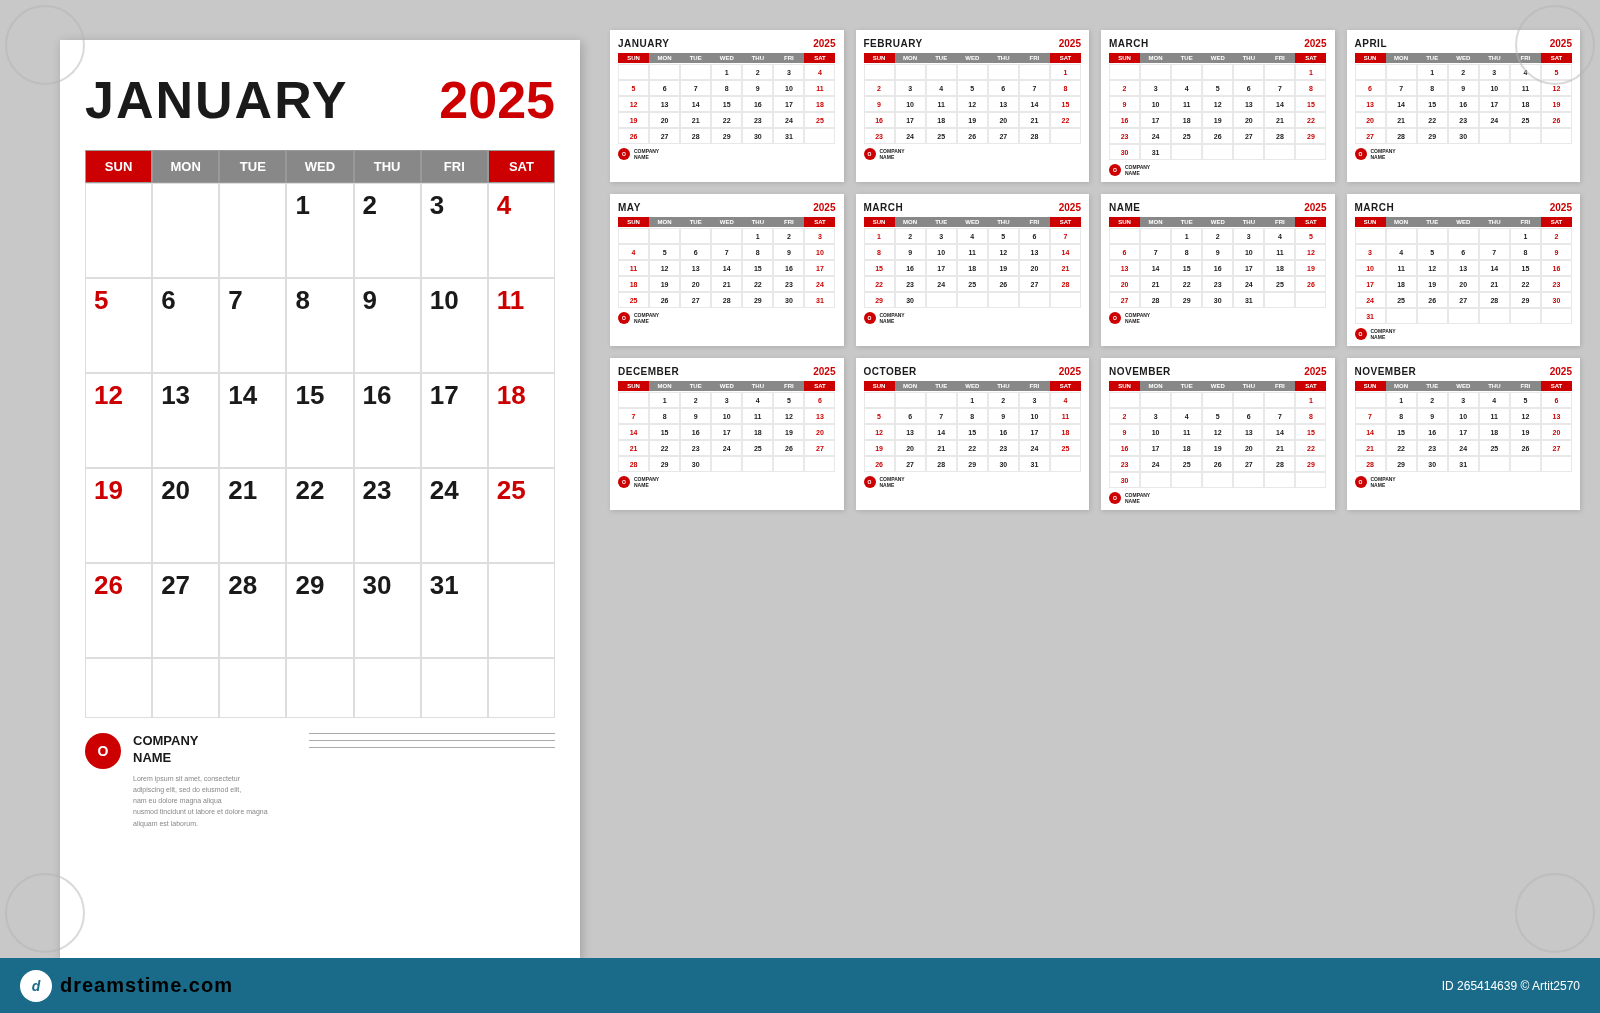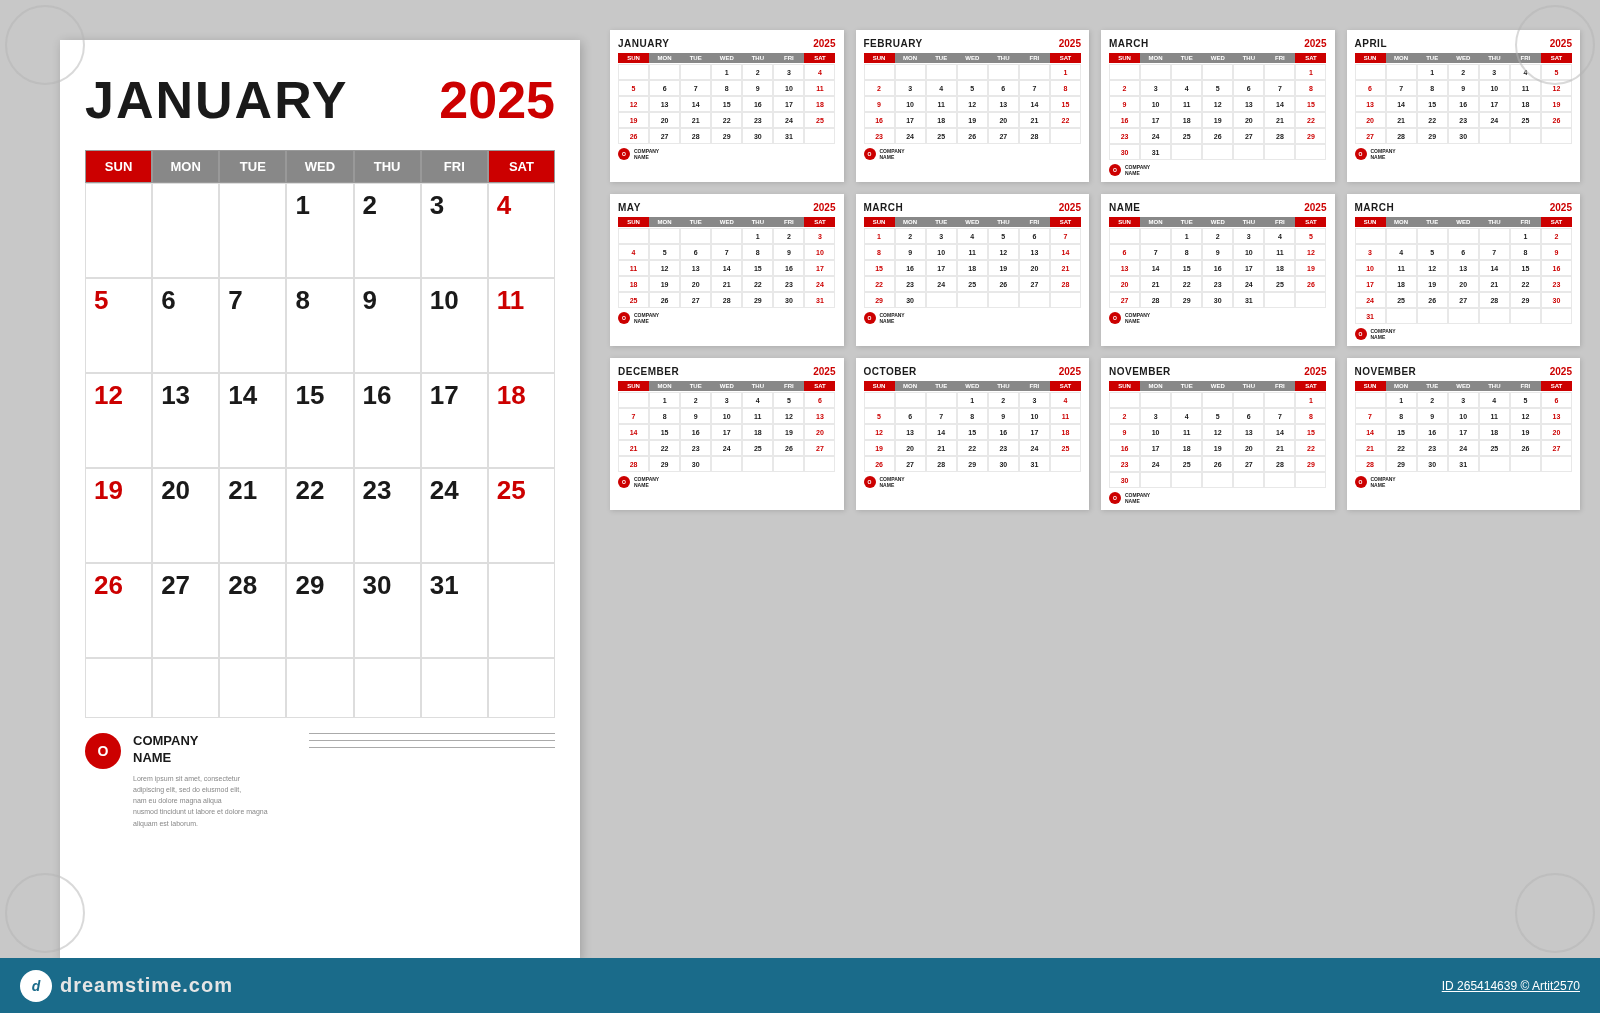--- a/index.html
+++ b/index.html
@@ -279,33 +279,32 @@
       display: flex;
       align-items: center;
       justify-content: center;
       color: #1a6b8a;
       font-size: 14px;
       font-style: italic;
       font-weight: bold;
     }
 
     .dt-text {
-      color: #e5e5e5;
+      color: #000000;
       font-size: 20px;
       font-weight: bold;
       letter-spacing: 1px;
     }
 
     .dt-right {
       color: white;
       font-size: 12px;
       display: flex;
       align-items: center;
       gap: 6px;
-      text-decoration: underline;
     }
   </style>
 </head>
 <body>
 
 <div class="main-calendar">
   <div class="main-header">
     <div class="main-month">JANUARY</div>
     <div class="main-year">2025</div>
   </div>

